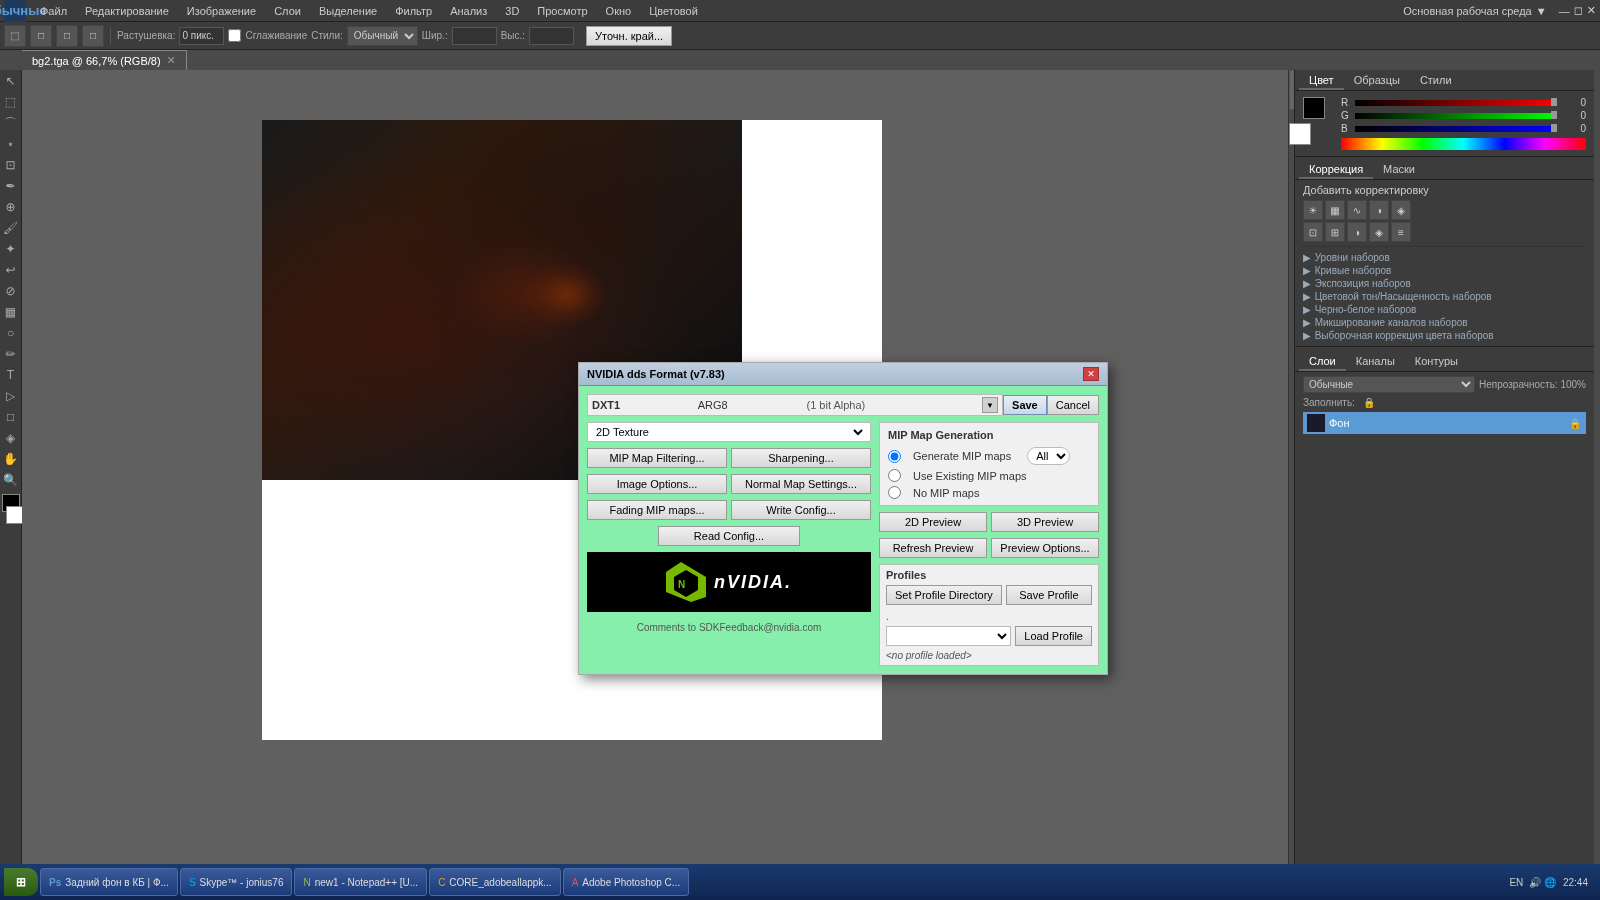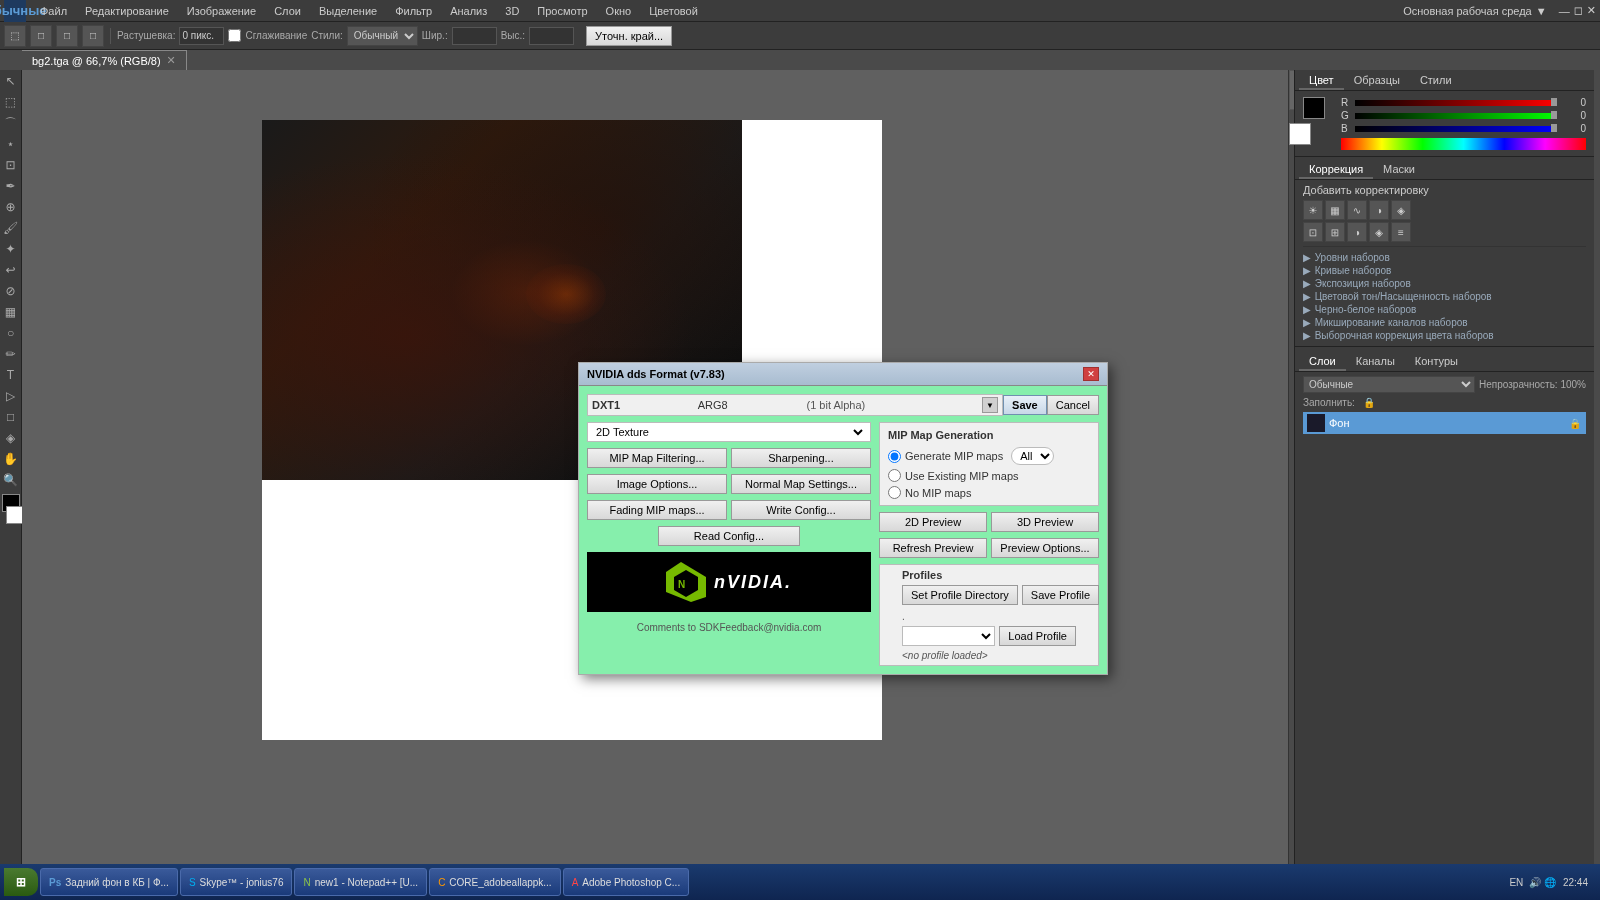--- a/index.html
+++ b/index.html
@@ -377,21 +377,21 @@
       margin-bottom: 6px;
     }
     .radio-group {
       display: flex;
       flex-direction: column;
       gap: 4px;
     }
     .radio-row {
       display: flex;
       align-items: center;
-      gap: 4px;
+      gap: 12px;
     }
     .radio-row input[type=radio] {
       margin: 0;
     }
     .radio-label {
       font-size: 11px;
       color: #333;
     }
     .mip-all-select {
       font-size: 11px;
@@ -403,21 +403,21 @@
     
     .preview-btn-row {
       display: grid;
       grid-template-columns: 1fr 1fr;
       gap: 4px;
     }
 
     
     .profiles-section {
       border: 1px solid #bbb;
-      padding: 4px 22px;
+      padding: 4px 6px;
       background: #f0f0f0;
     }
     .profiles-title {
       font-size: 11px;
       font-weight: bold;
       margin-bottom: 4px;
       color: #333;
     }
     .profiles-btn-row {
       display: grid;

